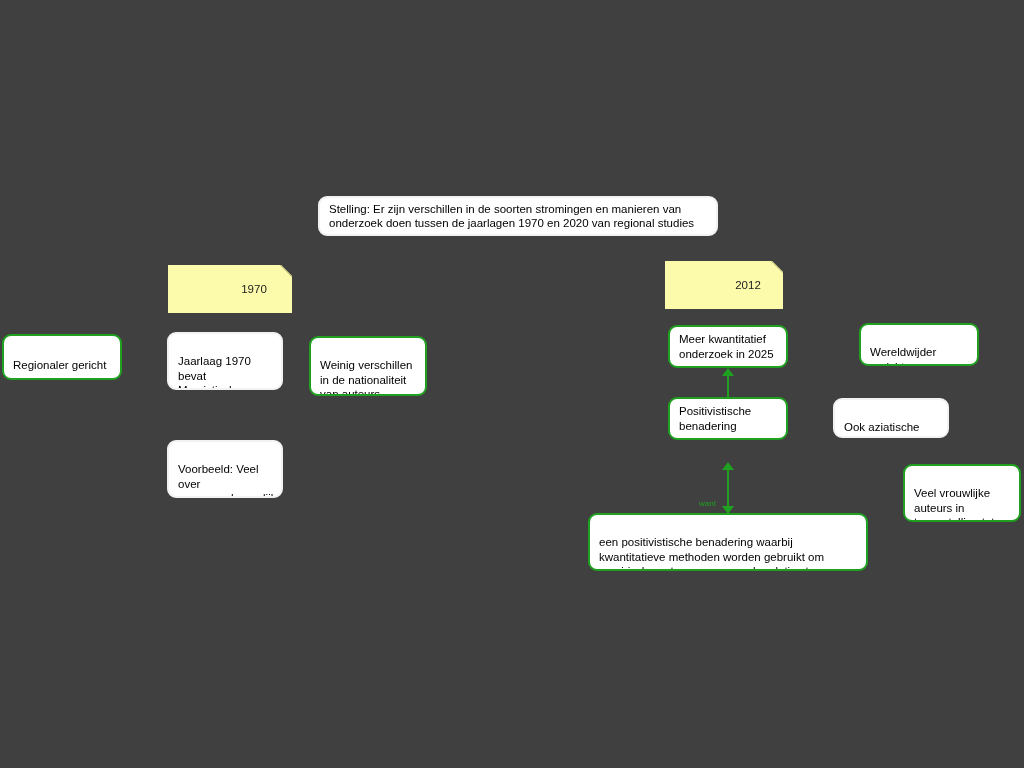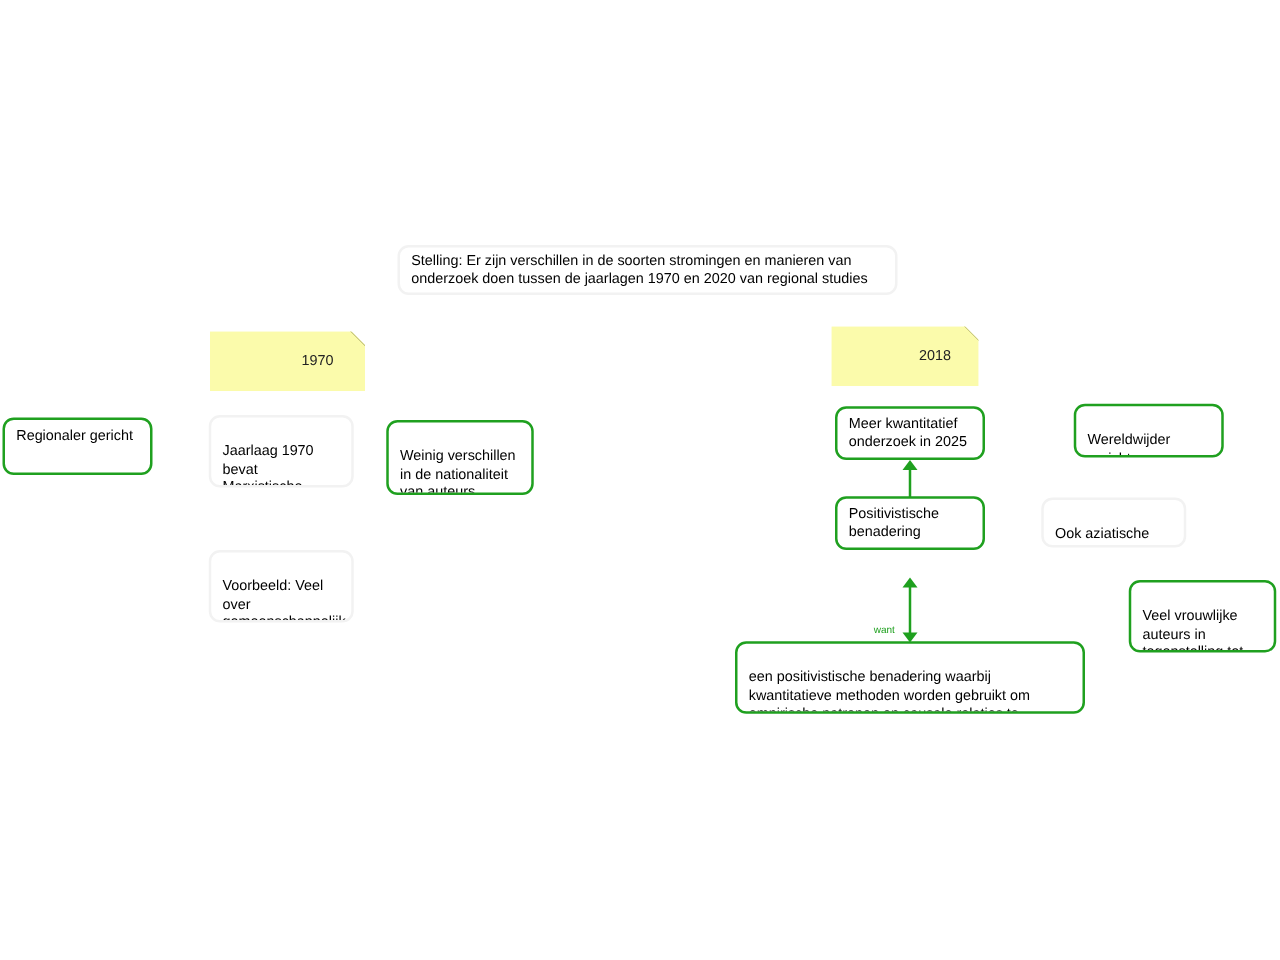--- a/index.html
+++ b/index.html
@@ -7,40 +7,40 @@
     padding: 0;
     background: #000000;
     width: 1024px;
     height: 768px;
     overflow: hidden;
   }
   #canvas {
     position: relative;
     width: 1024px;
     height: 768px;
-    background: #ffffff;
+    background: #404040;
     font-family: "Liberation Sans", "DejaVu Sans", sans-serif;
   }
 
   
   .node {
     position: absolute;
     box-sizing: border-box;
     background: #ffffff;
     color: #000000;
     border-radius: 9px;
     font-size: 11.5px;
     line-height: 14.4px;
     padding: 6px 8px 6px 9px;
     white-space: pre-line;
     overflow: hidden;
   }
   .node.green  { border: 2px solid #1fa01f; }
   .node.white  { border: 2px solid #f2f2f2; }
-  .node.center { display: flex; align-items: flex-start; }
+  .node.center { display: flex; align-items: flex-end; }
   .node.vcenter { display: flex; flex-direction: column; justify-content: center; }
 
   
   .note {
     position: absolute;
     box-sizing: border-box;
     background: #fbfbab;
     color: #222222;
     font-size: 11.5px;
     line-height: 14px;
@@ -98,21 +98,21 @@
     <span>Stelling: Er zijn verschillen in de soorten stromingen en manieren van onderzoek doen tussen de jaarlagen 1970 en 2020 van regional studies</span>
   </div>
 
   <div class="note" style="left:168px; top:265px; width:124px; height:48px;">
     <span class="fold-edge"></span>
     <span>1970</span>
   </div>
 
   <div class="note" style="left:665px; top:261px; width:118px; height:48px;">
     <span class="fold-edge"></span>
-    <span>2018</span>
+    <span>2012</span>
   </div>
 
   <div class="node green center" style="left:2px; top:334px; width:120px; height:46px;">
     <span>Regionaler gericht</span>
   </div>
 
   <div class="node white" style="left:167px; top:332px; width:116px; height:58px;">
     <span>Jaarlaag 1970 bevat Marxistische invloeden en 2020 niet</span>
   </div>
 

